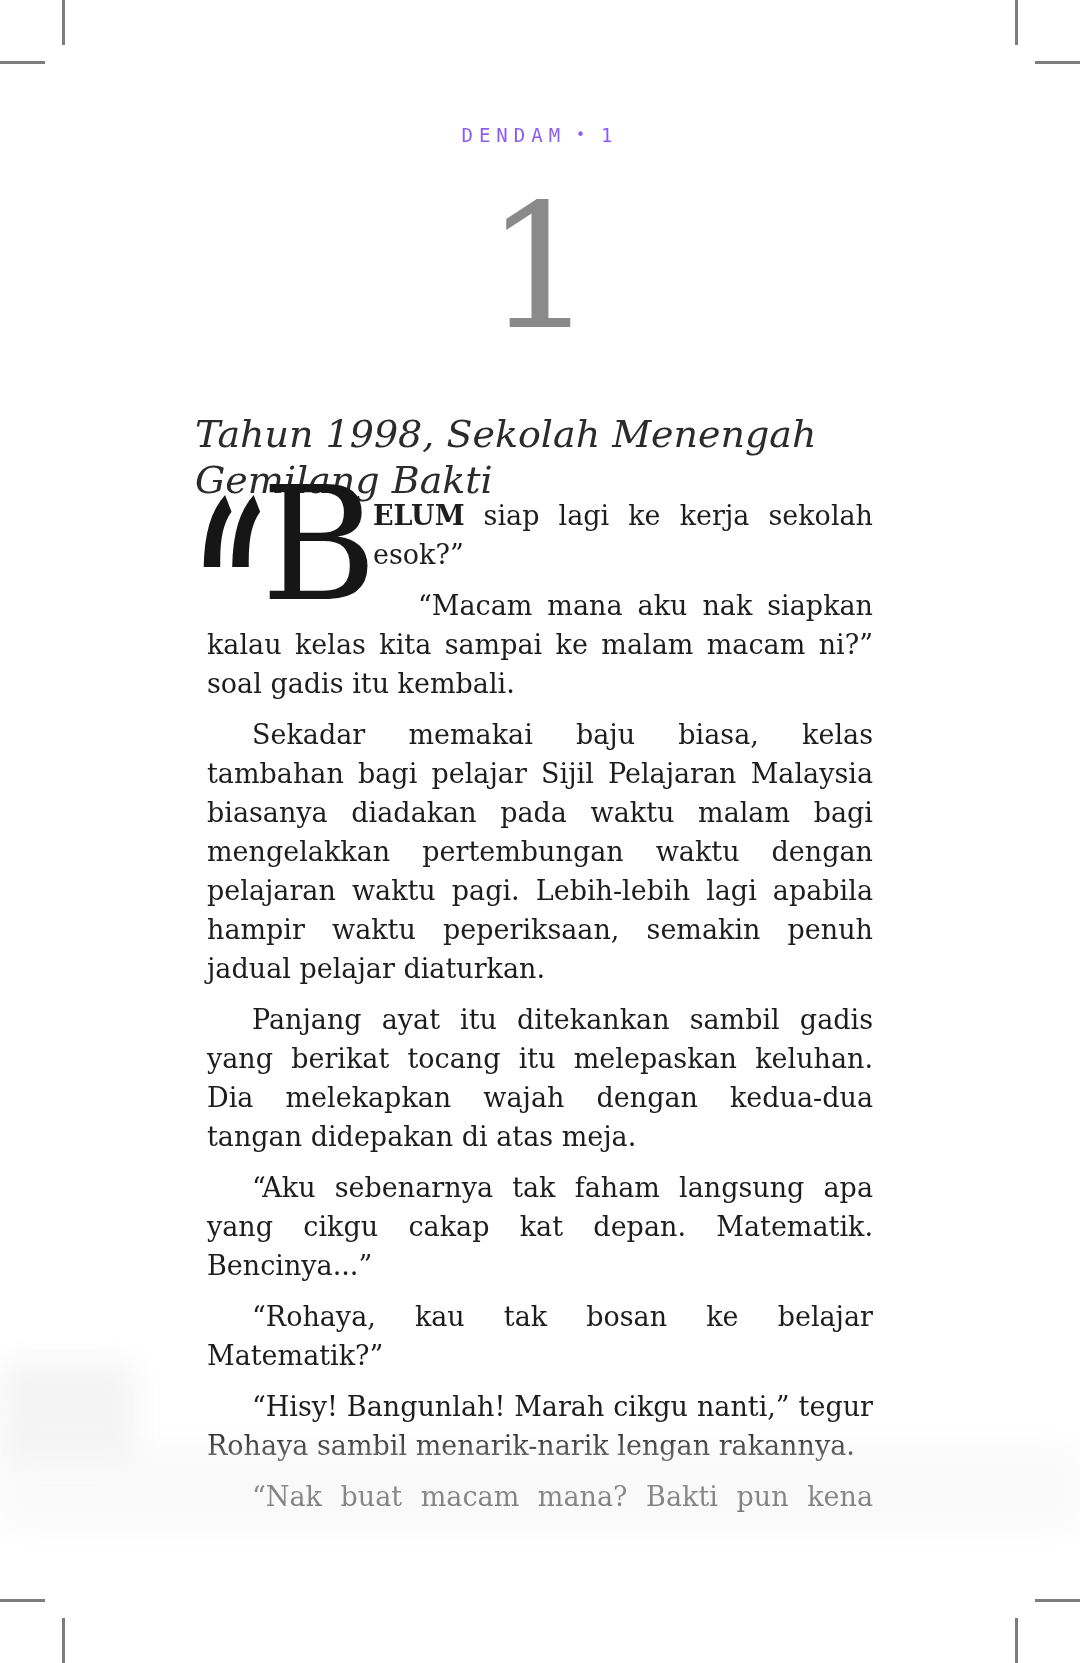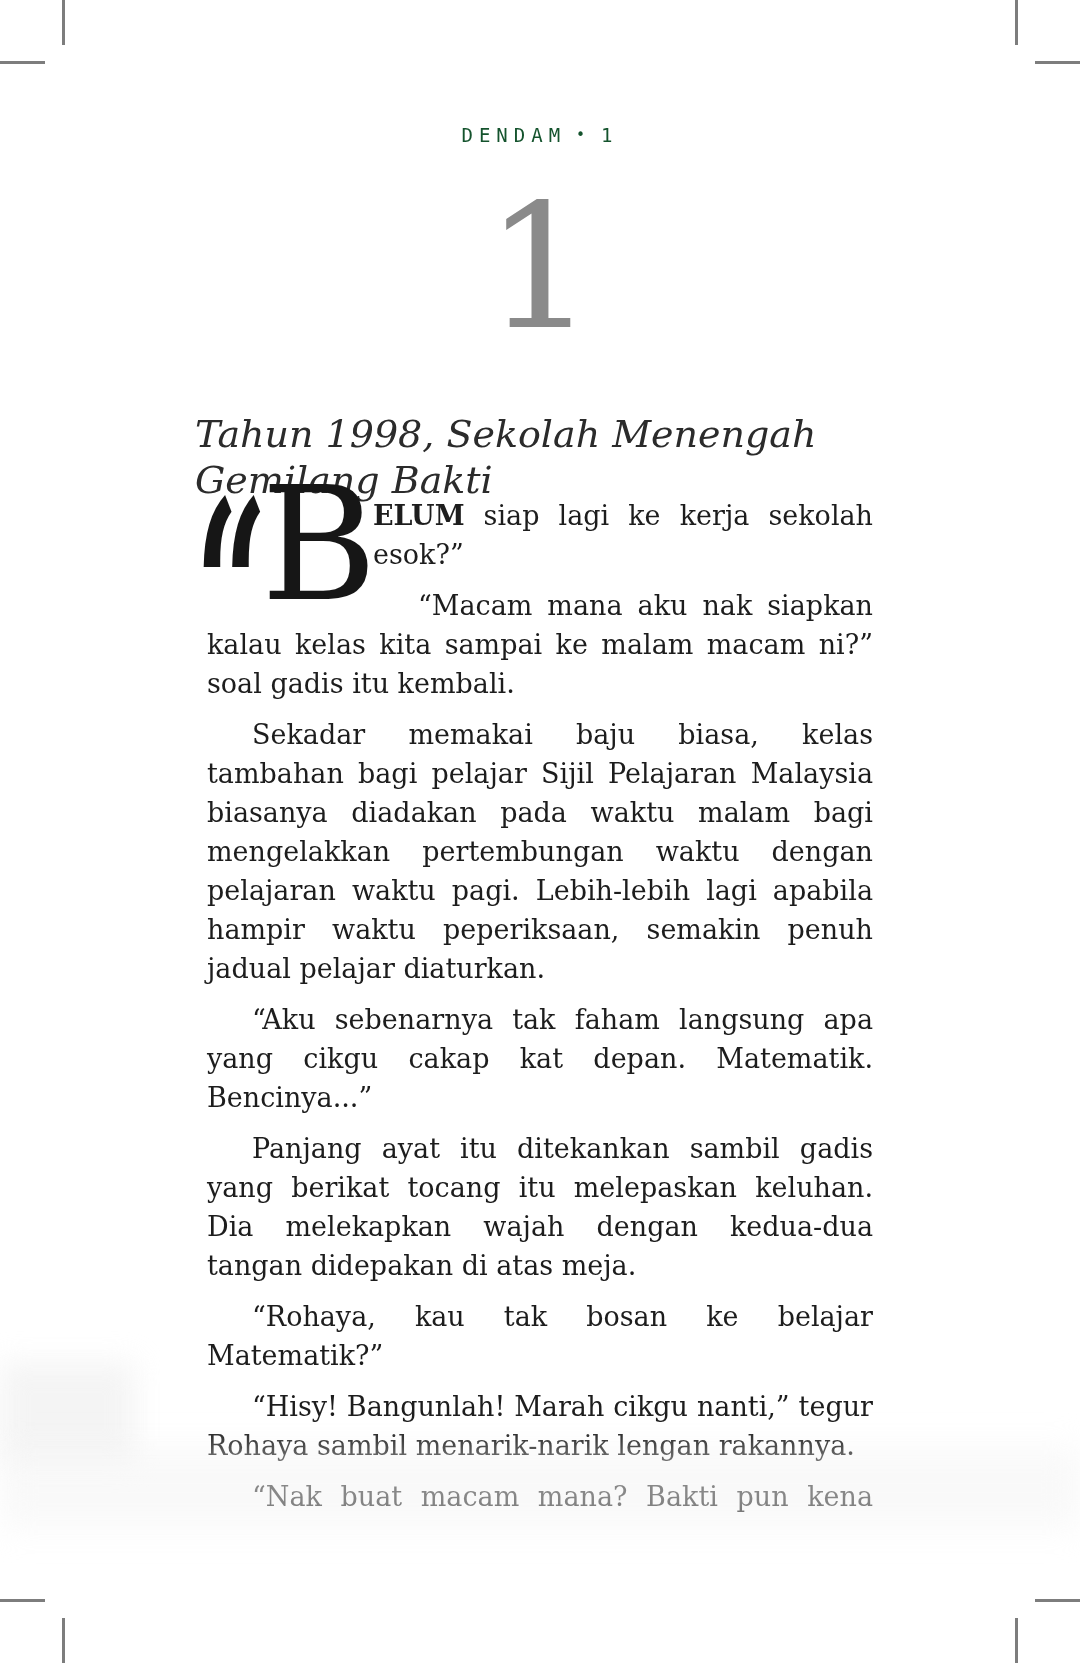--- a/index.html
+++ b/index.html
@@ -24,21 +24,21 @@
   
   .running-head {
     position: absolute;
     top: 124px;
     left: 0;
     width: 100%;
     text-align: center;
     font-family: "DejaVu Sans Mono", monospace;
     font-size: 19px;
     letter-spacing: 6px;
-    color: #14532d;
+    color: #8b5cf6;
     white-space: nowrap;
   }
   .running-head .bullet {
     margin: 0 10px;
     font-size: 15px;
     vertical-align: 2px;
   }
   
   .chapter-number {
     position: absolute;
@@ -161,22 +161,22 @@
 
     <div class="dropcap-wrap">
       <span class="open-quote">“</span>
       <span class="drop-cap-letter">B</span>
     </div>
 
     <p class="no-indent"><b class="lead-bold">ELUM</b><span> siap lagi ke kerja sekolah esok?”</span></p>
 
     <p>“Macam mana aku nak siapkan kalau kelas kita sampai ke malam macam ni?” soal gadis itu kembali.</p>
     <p>Sekadar memakai baju biasa, kelas tambahan bagi pelajar Sijil Pelajaran Malaysia biasanya diadakan pada waktu malam bagi mengelakkan pertembungan waktu dengan pelajaran waktu pagi. Lebih-lebih lagi apabila hampir waktu peperiksaan, semakin penuh jadual pelajar diaturkan.</p>
+    <p>Panjang ayat itu ditekankan sambil gadis yang berikat tocang itu melepaskan keluhan. Dia melekapkan wajah dengan kedua-dua tangan didepakan di atas meja.</p>
     <p>“Aku sebenarnya tak faham langsung apa yang cikgu cakap kat depan. Matematik. Bencinya...”</p>
-    <p>Panjang ayat itu ditekankan sambil gadis yang berikat tocang itu melepaskan keluhan. Dia melekapkan wajah dengan kedua-dua tangan didepakan di atas meja.</p>
     <p>“Rohaya, kau tak bosan ke belajar Matematik?”</p>
     <p>“Hisy! Bangunlah! Marah cikgu nanti,” tegur Rohaya sambil menarik-narik lengan rakannya.</p>
     <p class="justify-last">“Nak buat macam mana? Bakti pun kena</p>
 
   </div>
 
   <div class="scan-shadow-left"></div>
   <div class="scan-shadow-bottom"></div>
 
 </div>

